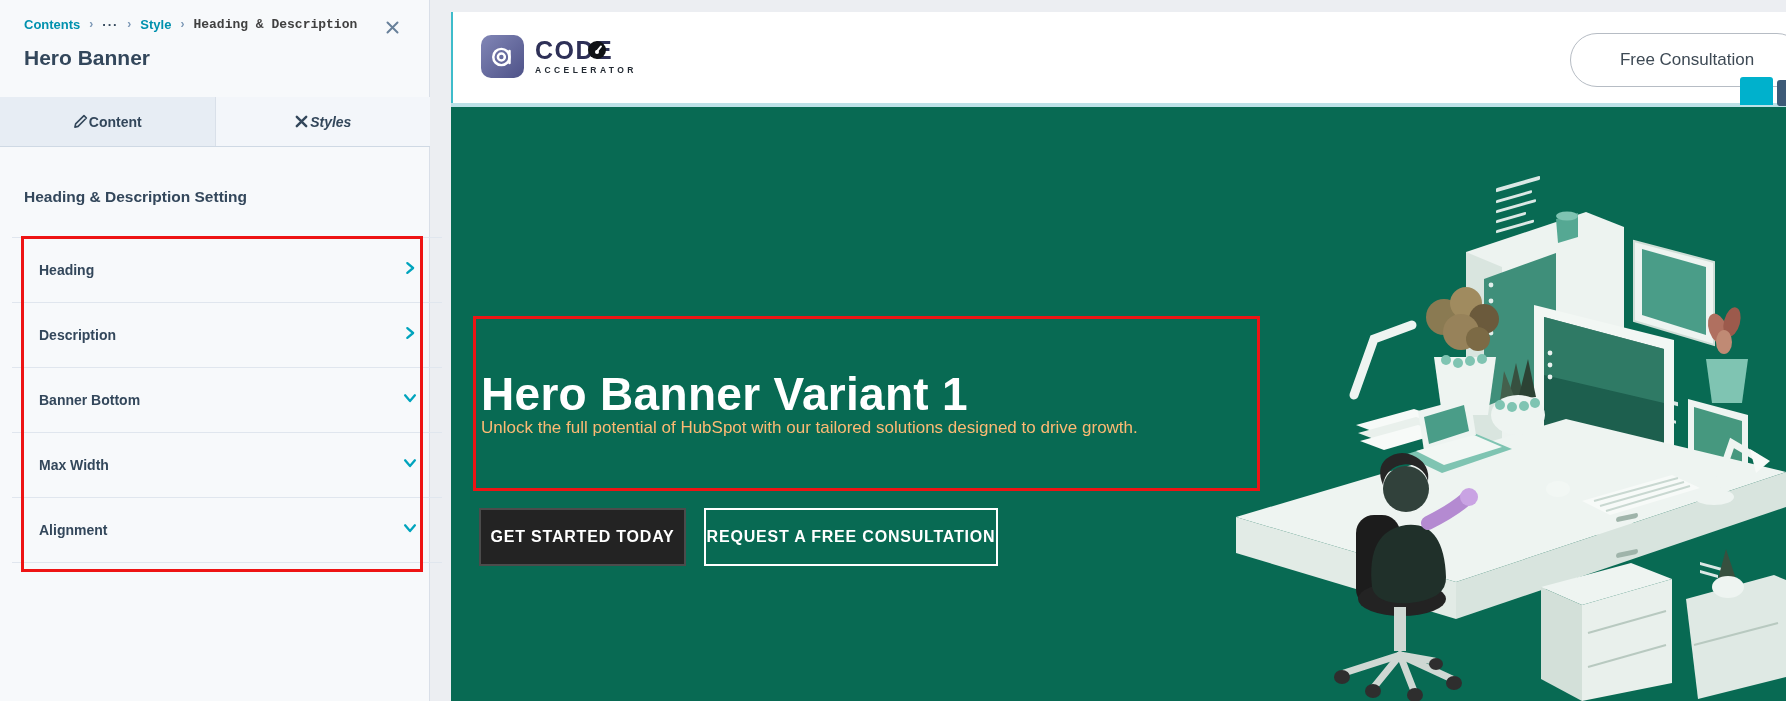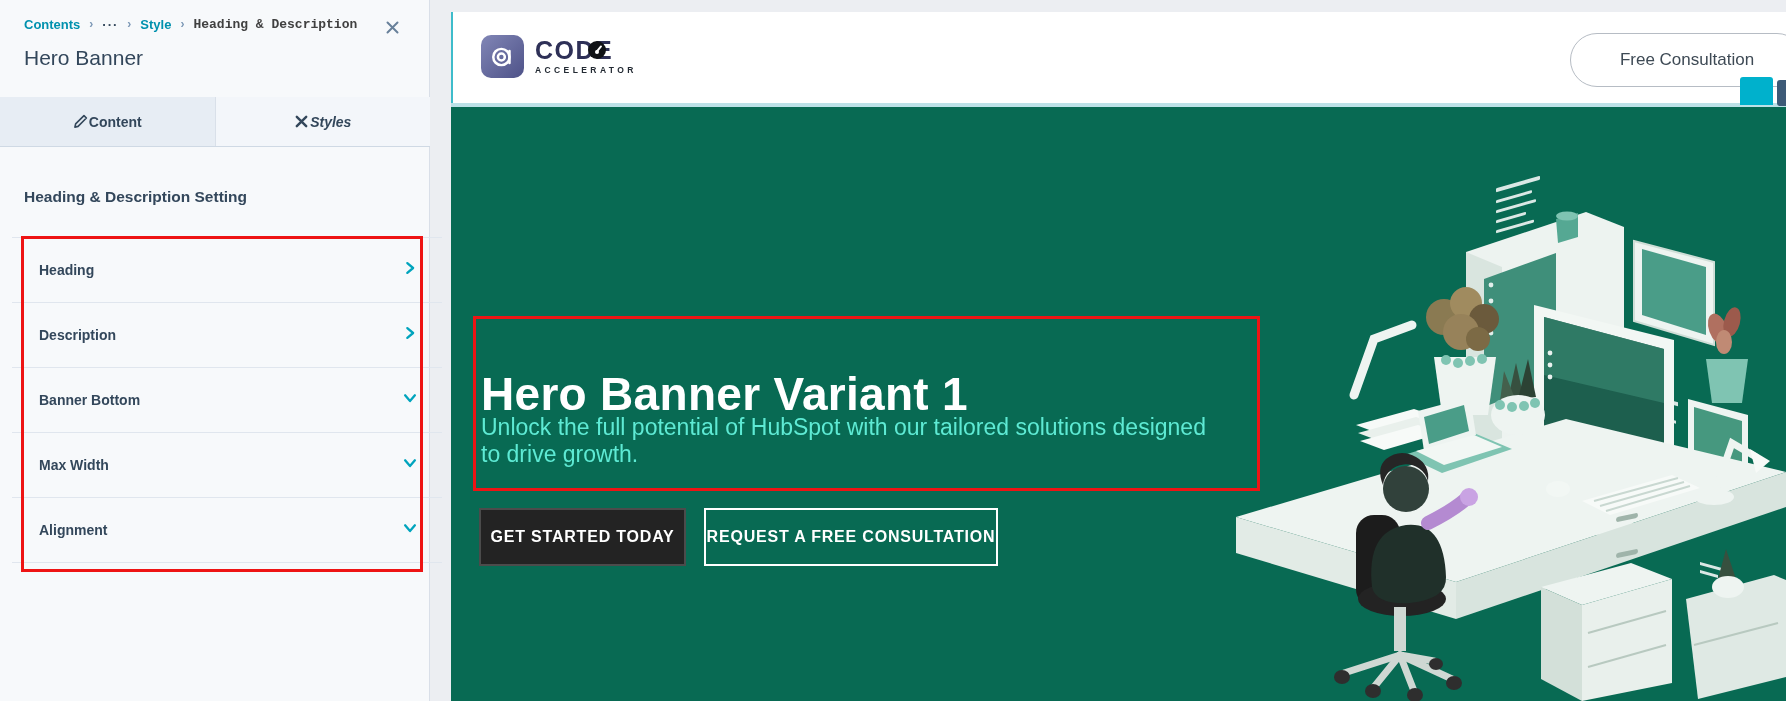--- a/index.html
+++ b/index.html
@@ -12,21 +12,21 @@
   .sidebar { left:0; top:0; width:430px; height:701px; background:#f7f9fb;
              border-right:1px solid #d9dfe8; }
   .breadcrumb { left:24px; top:17px; height:22px; display:flex; align-items:flex-start; gap:9px;
                 font-size:13px; white-space:nowrap; }
   .crumb-link { color:#0091ae; font-weight:700; cursor:pointer; }
   .crumb-sep  { color:#7c98b6; font-size:12px; font-weight:700; }
   .crumb-ellipsis { color:#33475b; font-weight:700; letter-spacing:1px; cursor:pointer; }
   .crumb-current { color:#404040; font-weight:700;font-family:Liberation Mono, monospace; }
   .close-x { right:26px; top:16px; width:22px; height:22px; display:flex; align-items:center;
              justify-content:center; cursor:pointer; }
-  .panel-title { left:24px; top:46px; font-size:21px; font-weight:400; color:#33475b; }
+  .panel-title { left:24px; top:46px; font-size:21px; font-weight:700; color:#33475b; }
   .tabs { left:0; top:97px; width:430px; height:50px; display:flex;
           border-bottom:1px solid #cfd9e4; }
   .tab { flex:1; display:flex; align-items:center; justify-content:center; gap:1px;
          font-size:14px; font-weight:600; color:#33475b; cursor:pointer; }
   .tab-content { background:#e7edf4; border-right:1px solid #d9e0e9; }
   .tab-styles  { background:#f3f6fa;font-style:italic; }
   .section-title { left:24px; top:188px; font-size:15.5px; font-weight:700; color:#33475b; }
   .settings { left:0; top:237px; width:430px; border-top:1px solid #e0e6ee;margin-left:12px; }
   .setting-row { position:relative; height:65px; border-bottom:1px solid #e0e6ee;
                  display:flex; align-items:center; cursor:pointer; }
@@ -60,22 +60,22 @@
                      border-radius:3px 3px 0 0; cursor:pointer; z-index:30; }
   .module-btn-navy { left:1326px; top:68px; width:30px; height:26px; background:#3d5a77;
                      border-radius:3px; cursor:pointer; z-index:30;
                      display:flex; align-items:center; justify-content:center; }
   .module-strip { left:0; top:91px; width:1335px; height:4px; background:#bce1e7; }
 
   .hero { left:0; top:95px; width:1335px; height:594px; background:#086a53; overflow:hidden; }
   .red-box-hero { left:22px; top:209px; width:787px; height:175px; z-index:40; }
   .hero-heading { left:30px; top:220px; font-size:46px; font-weight:700; color:#ffffff;
                   letter-spacing:.3px; z-index:10;margin-top:40px; }
-  .hero-desc { left:30px; top:307px; width:745px; font-size:23px; line-height:27px;
-               color:#5eead4; z-index:10; }
+  .hero-desc { left:30px; top:307px; width:745px; font-size:17px; line-height:27px;
+               color:#fdba74; z-index:10; }
   .hero-buttons { left:28px; top:401px; display:flex; gap:18px; z-index:10; }
   .btn { height:58px; display:flex; align-items:center; justify-content:center;
          font-size:16px; font-weight:700; letter-spacing:.8px; color:#fff; cursor:pointer; }
   .btn-primary { width:207px; background:#232323; border:2px solid #4b4b4b; }
   .btn-secondary { width:294px; background:transparent; border:2px solid #ffffff;text-align:center; }
   .illustration { right:0; bottom:0; width:620px; height:534px; }
 </style>
 </head>
 <body>
 

